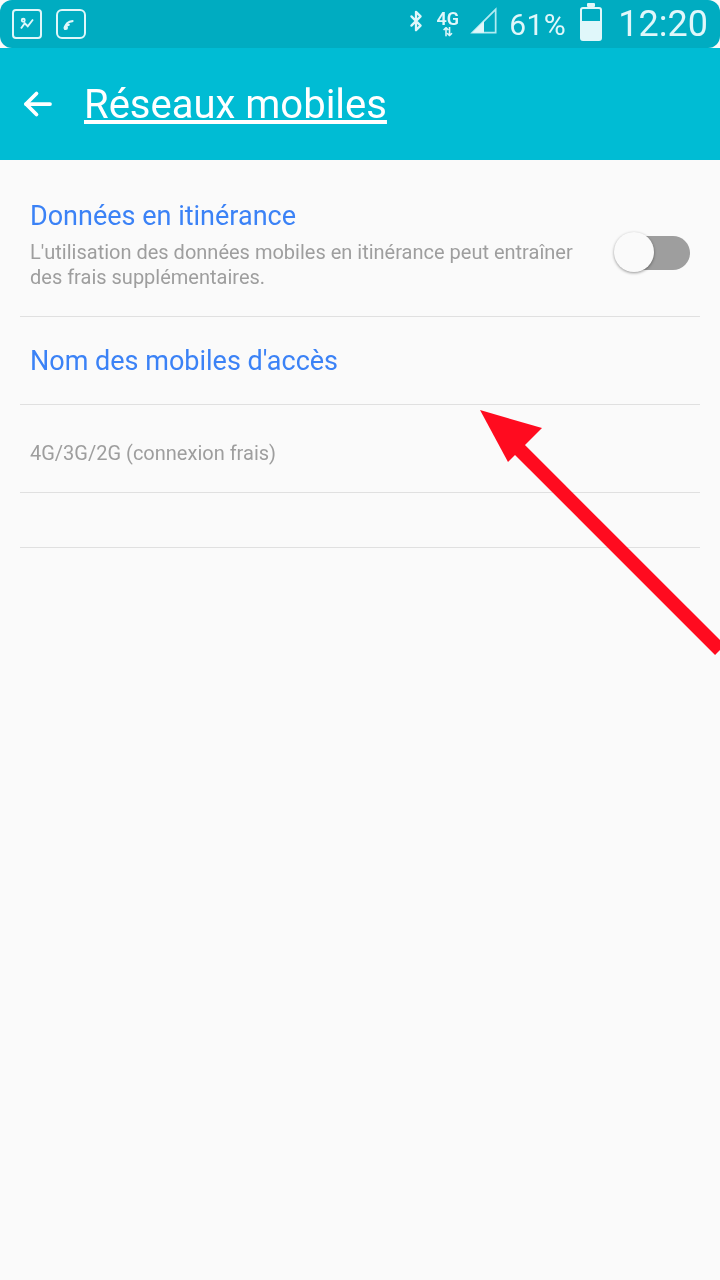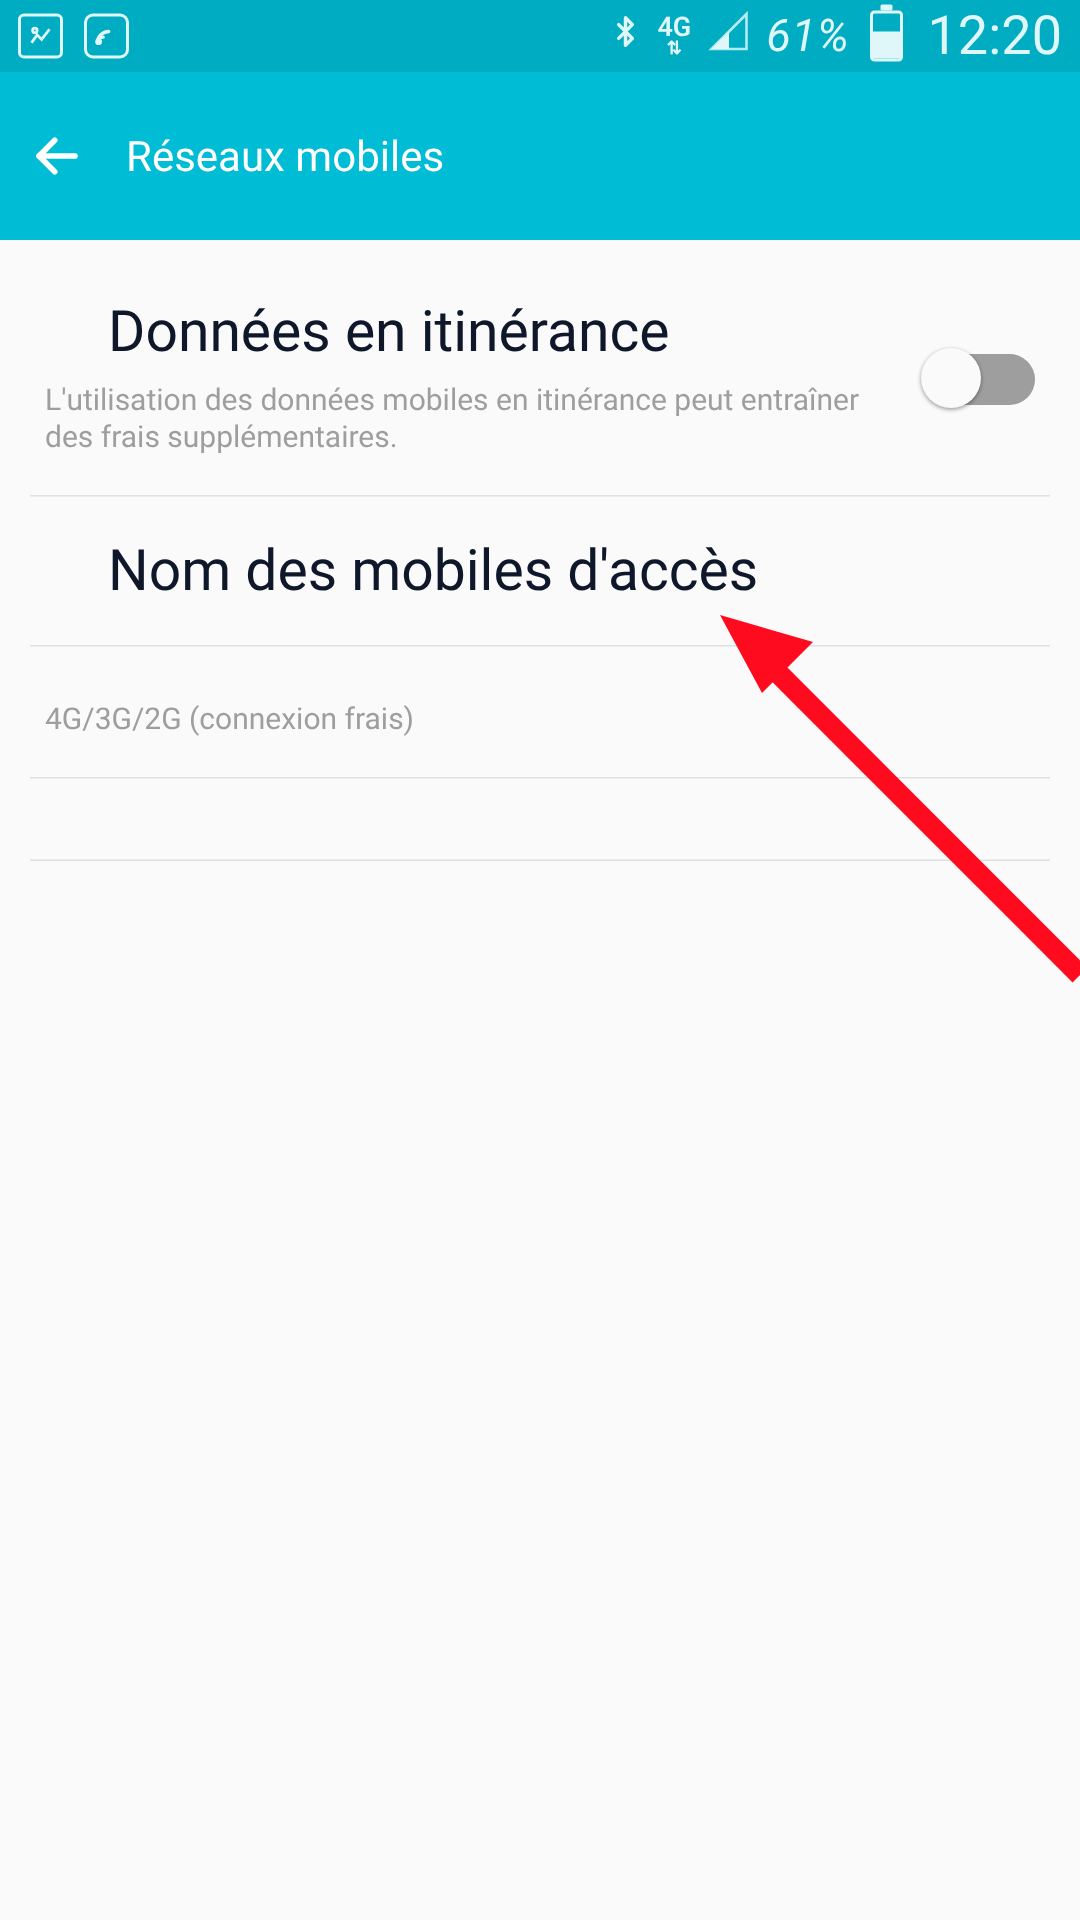--- a/index.html
+++ b/index.html
@@ -12,45 +12,46 @@
       position: relative;
     }
     .status-bar {
       height: 48px;
       background: #00acc1;
       display: flex;
       align-items: center;
       justify-content: space-between;
       padding: 0 12px;
       color: #e0f7fa;
+      border-radius: 12px;
     }
     .status-left { display: flex; align-items: center; gap: 14px; }
     .status-right { display: flex; align-items: center; gap: 10px; font-size: 28px; }
-    .status-right .pct { font-size: 30px; letter-spacing: 0.5px; font-style: italic; }
+    .status-right .pct { font-size: 30px; letter-spacing: 0.5px; }
     .status-right .time { font-size: 36px; margin-left: 6px; }
     .icon-box {
       width: 30px; height: 30px; border: 2.5px solid #e0f7fa; border-radius: 4px;
       display: flex; align-items: center; justify-content: center;
     }
     .header {
       height: 112px;
       background: #00bcd4;
       display: flex;
       align-items: center;
       padding: 0 20px;
       gap: 28px;
     }
-    .header-title { color: #fff; font-size: 28px; font-weight: 400; }
+    .header-title { color: #fff; font-size: 40px; font-weight: 400; text-decoration: underline; }
     .back-arrow { width: 36px; height: 36px; display:flex; align-items:center; justify-content:center; }
     .list { padding: 12px 0 0 0; }
     .item {
       padding: 28px 30px 26px 30px;
     }
     .divider { height:1px; background:#e0e0e0; margin:0 20px; }
-    .item-title { font-size: 38px; color: #0f172a; font-weight: 400; line-height:1.2;margin-left:42px; }
+    .item-title { font-size: 27px; color: #3b82f6; font-weight: 400; line-height:1.2; }
     .item-sub { font-size: 20px; color: #9e9e9e; margin-top: 8px; line-height: 1.25; }
     .item.row {
       display: flex; justify-content: space-between; align-items: flex-start; gap: 20px;
     }
     .item.row .textcol { flex: 1; }
     .toggle {
       width: 74px; height: 34px; border-radius: 20px; background: #9e9e9e;
       position: relative; flex-shrink: 0; margin-top: 36px;
     }
     .toggle-knob {

